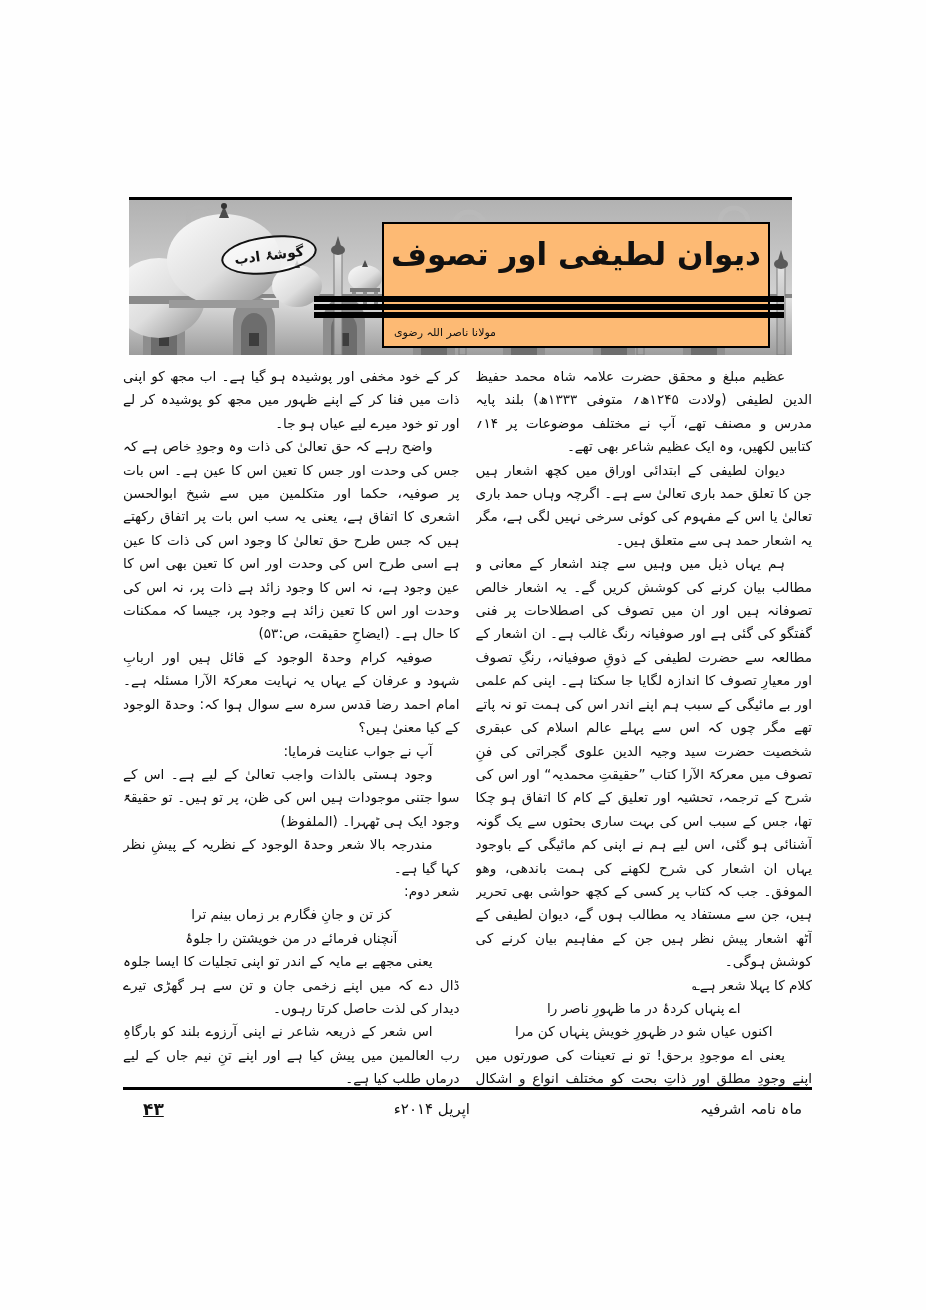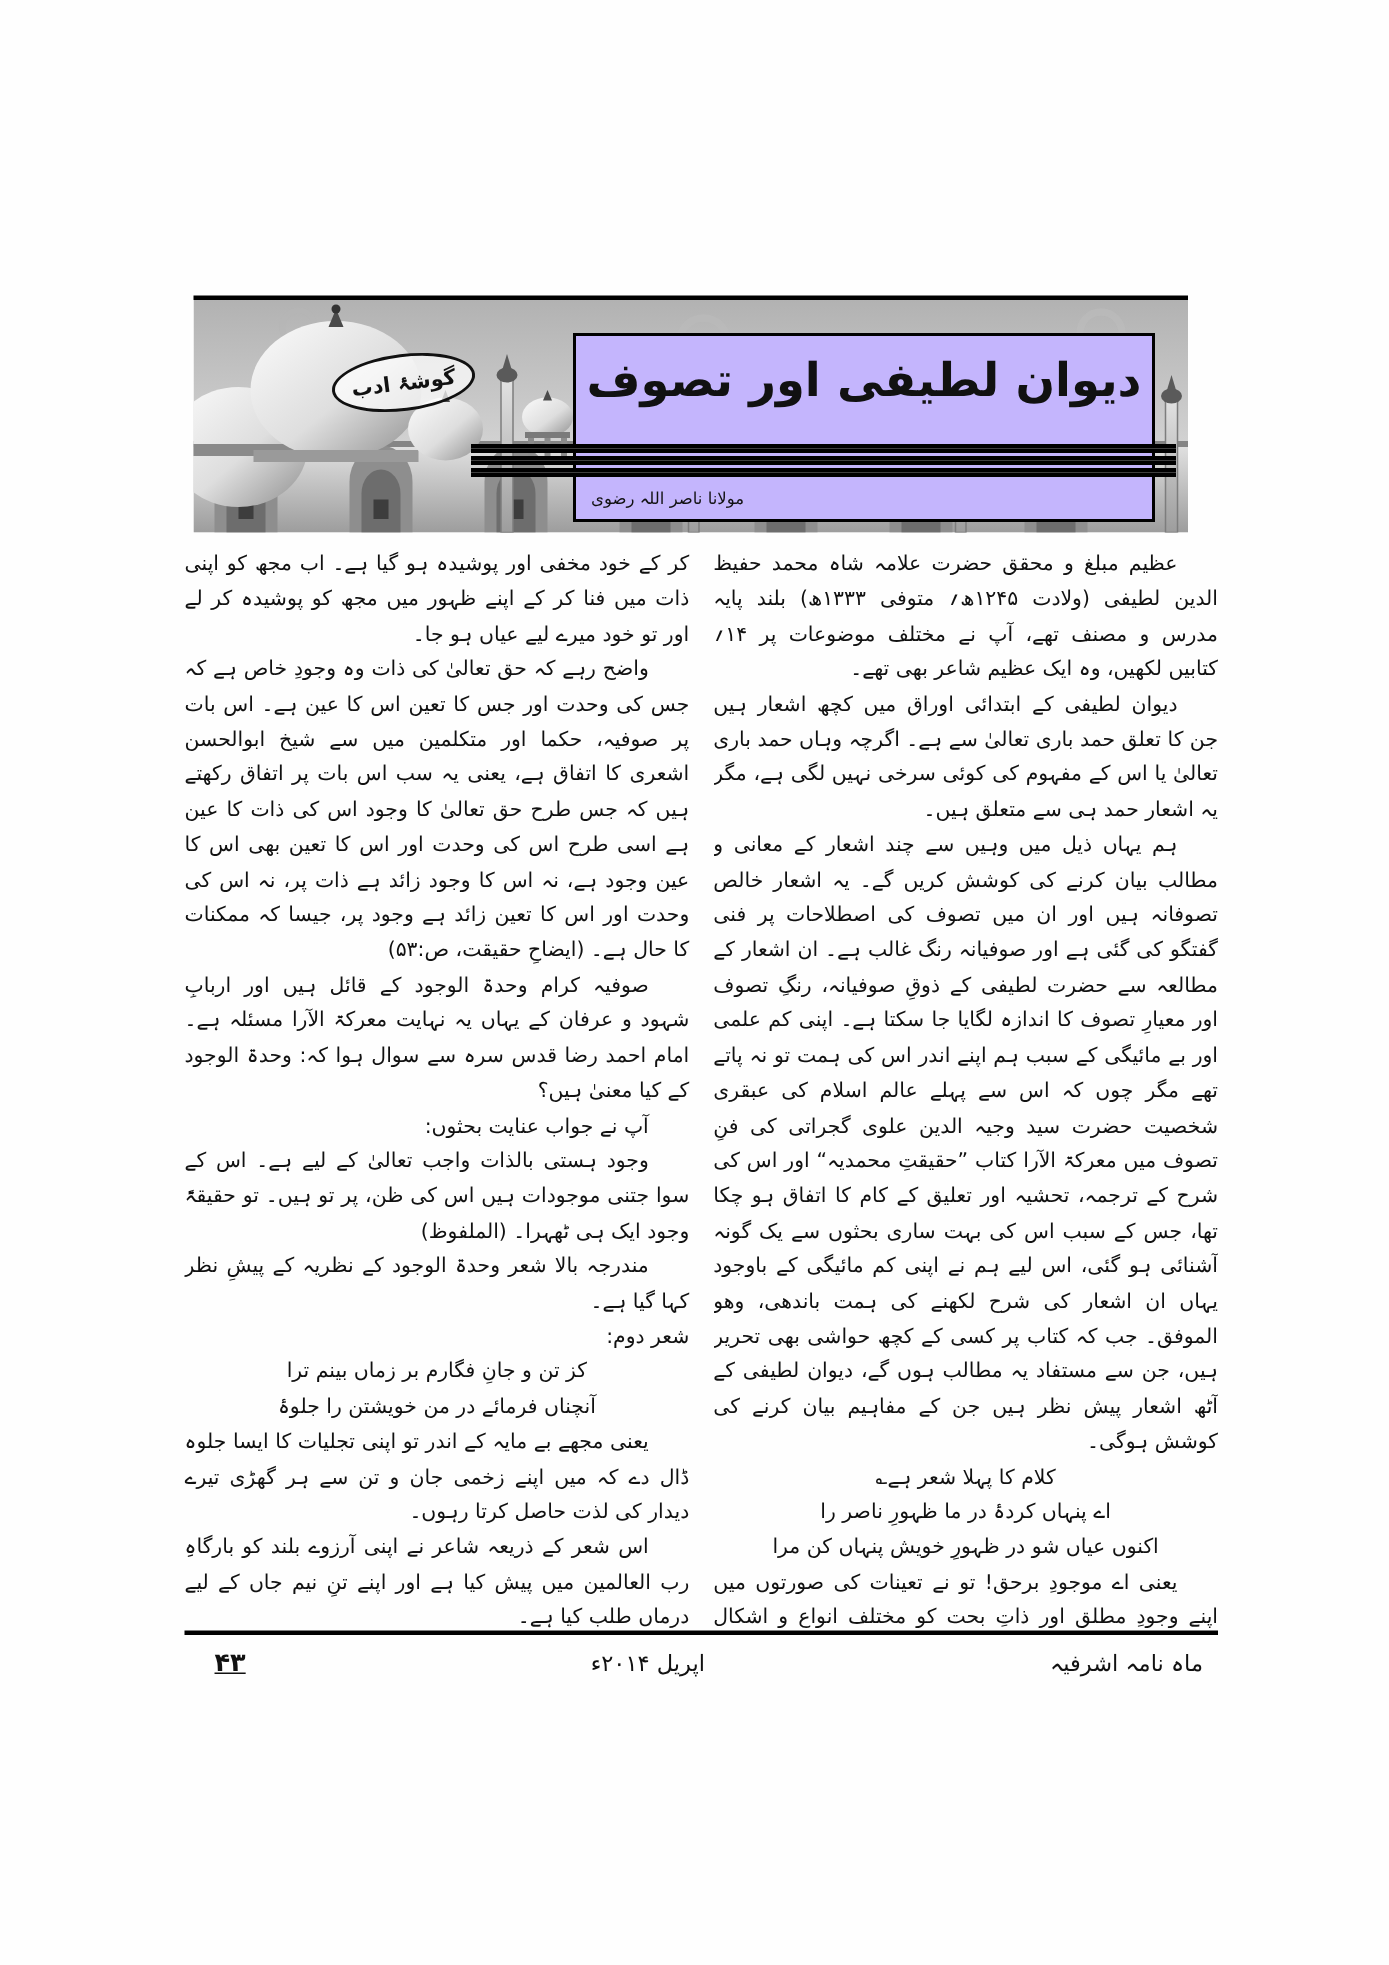--- a/index.html
+++ b/index.html
@@ -9,34 +9,34 @@
   .content { position:absolute; left:123px; top:197px; width:689px; }
 
   
   .header-band { position:relative; margin-left:6px; width:663px; height:158px; border-top:3px solid #000; }
   .header-band svg { position:absolute; left:0; top:0; width:100%; height:100%; display:block; }
   .badge-oval { position:absolute; left:92px; top:36px; width:96px; height:38px;
                 border:2px solid #111; border-radius:50%; transform:rotate(-7deg);
                 background:rgba(255,255,255,.72); display:flex; align-items:center; justify-content:center;
                 font-size:14px; font-weight:bold; direction:rtl; }
   .title-box { position:absolute; left:253px; top:22px; width:388px; height:126px;
-               background:#c4b5fd; border:2px solid #000; }
+               background:#fdba74; border:2px solid #000; }
   .title-text { margin-top:12px; text-align:center; font-size:31px; font-weight:bold;
                 direction:rtl; white-space:nowrap; letter-spacing:-1px; }
   .rules { position:absolute; left:-70px; right:-16px; top:72px; }
   .rule { height:3px; background:#fff; border-top:3px solid #000; border-bottom:3px solid #000; margin-bottom:2px; }
   .author-line { position:absolute; left:10px; bottom:7px; font-size:11px; direction:rtl; }
 
   
   .columns { direction:rtl; display:flex; gap:16px; margin-top:10px; height:722px; overflow:hidden; }
   .col { width:336.5px; overflow:hidden; }
   .col p { direction:rtl; font-size:13.6px; line-height:23.4px; text-align:justify; text-indent:27px; }
   .col p.noindent { text-indent:0; }
   .col p.verse { text-align:center; text-indent:0; }
-  .col p.shair-intro { text-align:center; text-indent:0; }
+  .col p.shair-intro { text-align:right; text-indent:0; }
 
   
   .footer-rule { border-top:3px solid #000; margin-top:0; }
   .footer-row { direction:rtl; display:flex; justify-content:space-between; align-items:center;
                 padding:9px 10px 0 20px; font-size:15px; }
   .footer-page-num { font-size:17px; font-weight:bold;text-decoration:underline; }
 </style>
 </head>
 <body>
 
@@ -165,21 +165,21 @@
         <p class="shair-intro">کلام کا پہلا شعر ہے؎</p>
         <p class="verse">اے پنہاں کردۂ در ما ظہورِ ناصر را</p>
         <p class="verse">اکنوں عیاں شو در ظہورِ خویش پنہاں کن مرا</p>
         <p class="para">یعنی اے موجودِ برحق! تو نے تعینات کی صورتوں میں اپنے وجودِ مطلق اور ذاتِ بحت کو مختلف انواع و اشکال میں ہمارے درمیان ظاہر</p>
       </div>
 
       <div class="col">
         <p class="noindent">کر کے خود مخفی اور پوشیدہ ہو گیا ہے۔ اب مجھ کو اپنی ذات میں فنا کر کے اپنے ظہور میں مجھ کو پوشیدہ کر لے اور تو خود میرے لیے عیاں ہو جا۔</p>
         <p class="para">واضح رہے کہ حق تعالیٰ کی ذات وہ وجودِ خاص ہے کہ جس کی وحدت اور جس کا تعین اس کا عین ہے۔ اس بات پر صوفیہ، حکما اور متکلمین میں سے شیخ ابوالحسن اشعری کا اتفاق ہے، یعنی یہ سب اس بات پر اتفاق رکھتے ہیں کہ جس طرح حق تعالیٰ کا وجود اس کی ذات کا عین ہے اسی طرح اس کی وحدت اور اس کا تعین بھی اس کا عین وجود ہے، نہ اس کا وجود زائد ہے ذات پر، نہ اس کی وحدت اور اس کا تعین زائد ہے وجود پر، جیسا کہ ممکنات کا حال ہے۔ (ایضاحِ حقیقت، ص:۵۳)</p>
         <p class="para">صوفیہ کرام وحدۃ الوجود کے قائل ہیں اور اربابِ شہود و عرفان کے یہاں یہ نہایت معرکۃ الآرا مسئلہ ہے۔ امام احمد رضا قدس سرہ سے سوال ہوا کہ: وحدۃ الوجود کے کیا معنیٰ ہیں؟</p>
-        <p class="para">آپ نے جواب عنایت بحثوں:</p>
+        <p class="para">آپ نے جواب عنایت فرمایا:</p>
         <p class="para">وجود ہستی بالذات واجب تعالیٰ کے لیے ہے۔ اس کے سوا جتنی موجودات ہیں اس کی ظن، پر تو ہیں۔ تو حقیقۃً وجود ایک ہی ٹھہرا۔ (الملفوظ)</p>
         <p class="para">مندرجہ بالا شعر وحدۃ الوجود کے نظریہ کے پیشِ نظر کہا گیا ہے۔</p>
         <p class="noindent">شعر دوم:</p>
         <p class="verse">کز تن و جانِ فگارم بر زماں بینم ترا</p>
         <p class="verse">آنچناں فرمائے در من خویشتن را جلوۂ</p>
         <p class="para">یعنی مجھے بے مایہ کے اندر تو اپنی تجلیات کا ایسا جلوہ ڈال دے کہ میں اپنے زخمی جان و تن سے ہر گھڑی تیرے دیدار کی لذت حاصل کرتا رہوں۔</p>
         <p class="para">اس شعر کے ذریعہ شاعر نے اپنی آرزوے بلند کو بارگاہِ رب العالمین میں پیش کیا ہے اور اپنے تنِ نیم جاں کے لیے درماں طلب کیا ہے۔</p>
 
       </div>
 

